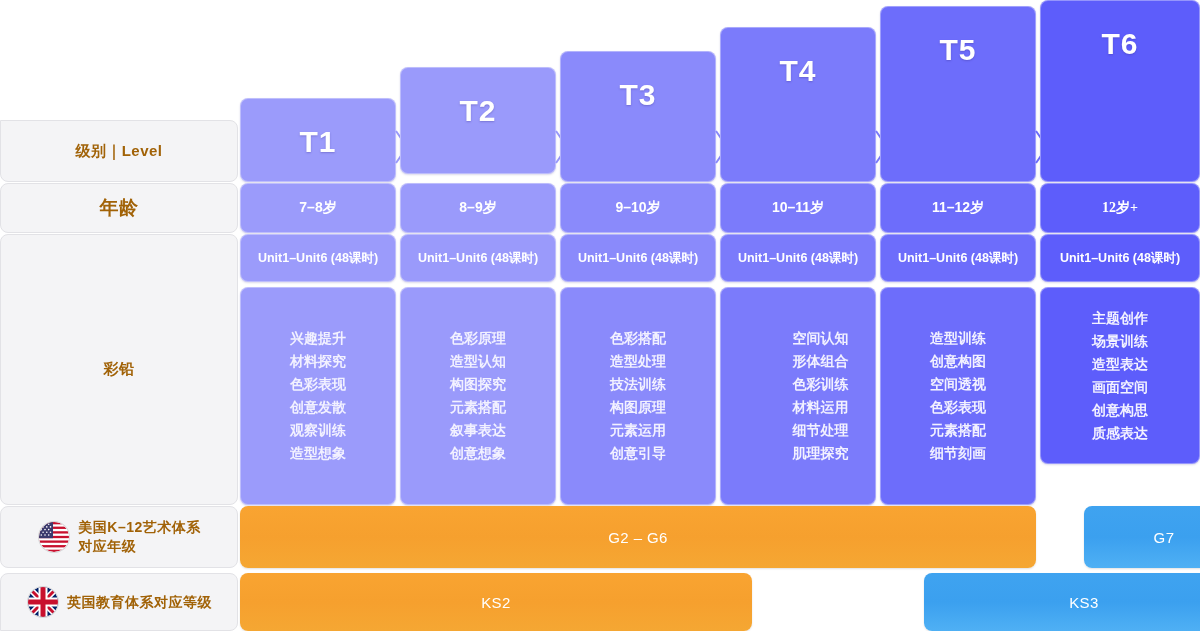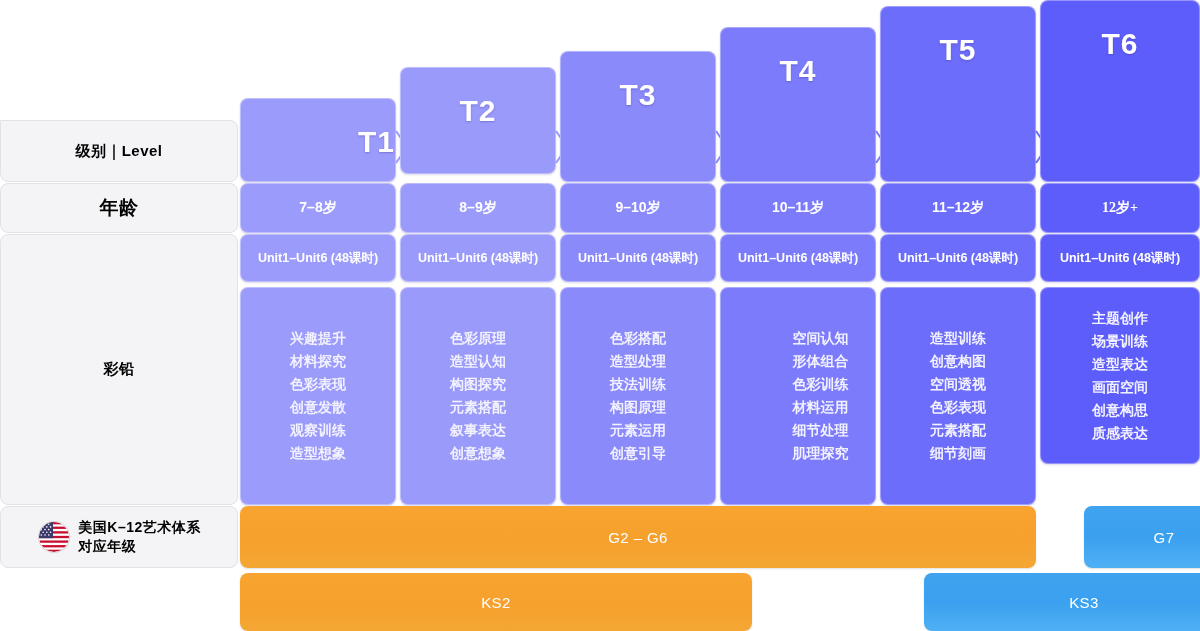--- a/index.html
+++ b/index.html
@@ -13,21 +13,21 @@
 
   
   .lbl {
     position: absolute;
     background: #f4f4f6;
     border: 1px solid #e2e2e6;
     border-radius: 8px;
     display: flex;
     align-items: center;
     justify-content: center;
-    color: #000000;
+    color: #a16207;
     font-weight: bold;
     letter-spacing: .5px;
   }
   .lbl-level   { left: 0; top: 120px;  width: 238px; height: 62px;  font-size: 15px; border-top-left-radius: 0; }
   .lbl-age     { left: 0; top: 183px;  width: 238px; height: 50px;  font-size: 19px; }
   .lbl-media   { left: 0; top: 234px;  width: 238px; height: 271px; font-size: 15px; }
   .lbl-us      { left: 0; top: 506px;  width: 238px; height: 62px;  font-size: 14px; }
   .lbl-uk      { left: 0; top: 573px;  width: 238px; height: 58px;  font-size: 14px; border-bottom-left-radius: 0;}
 
   .lbl-flagrow { display: flex; align-items: center; gap: 9px; padding: 0 10px 0 12px; }
@@ -122,24 +122,43 @@
           </g>
         </g>
       </svg>
     </span>
     <span class="txt">
       <span>美国K–12艺术体系</span><br>
       <span>对应年级</span>
     </span>
   </div>
 
+  <div class="lbl lbl-uk lbl-flagrow">
+    <span class="flag">
+      <svg viewBox="0 0 30 30" xmlns="http://www.w3.org/2000/svg">
+        <defs>
+            <clipPath id="cpUK">
+              <circle cx="15" cy="15" r="15"></circle>
+            </clipPath>
+          </defs>
+        <g clip-path="url(#cpUK)">
+          <rect width="30" height="30" fill="#012169"></rect>
+          <path d="M0,0 L30,30 M30,0 L0,30" stroke="#ffffff" stroke-width="6"></path>
+          <path d="M0,0 L30,30 M30,0 L0,30" stroke="#c8102e" stroke-width="3"></path>
+          <path d="M15,0 V30 M0,15 H30" stroke="#ffffff" stroke-width="9"></path>
+          <path d="M15,0 V30 M0,15 H30" stroke="#c8102e" stroke-width="5"></path>
+        </g>
+      </svg>
+    </span>
+    <span class="txt">英国教育体系对应等级</span>
+  </div>
 
   <div id="tiers">
       <div class="tier">
-        <div class="card c-title" style="left: 240px; top: 98px; width: 156px; height: 84px; background: rgb(155, 155, 251); justify-content: flex-end;">
+        <div class="card c-title" style="left: 240px; top: 98px; width: 156px; height: 84px; background: rgb(155, 155, 251);">
           <span>T1</span>
         </div>
         <div class="notch" style="left: 395px; top: 130px;"><svg viewBox="0 0 15 34" xmlns="http://www.w3.org/2000/svg">
             <polyline points="1,1 12,17 1,33" fill="none" stroke="#9b9bfb" stroke-width="2"></polyline>
           </svg></div>
         <div class="card c-age" style="left: 240px; top: 183px; width: 156px; height: 50px; background: rgb(155, 155, 251);">
           <span>7–8岁</span>
         </div>
         <div class="card c-unit" style="left: 240px; top: 234px; width: 156px; height: 48px; background: rgb(155, 155, 251);">
           <span>Unit1–Unit6 (48课时)</span>

